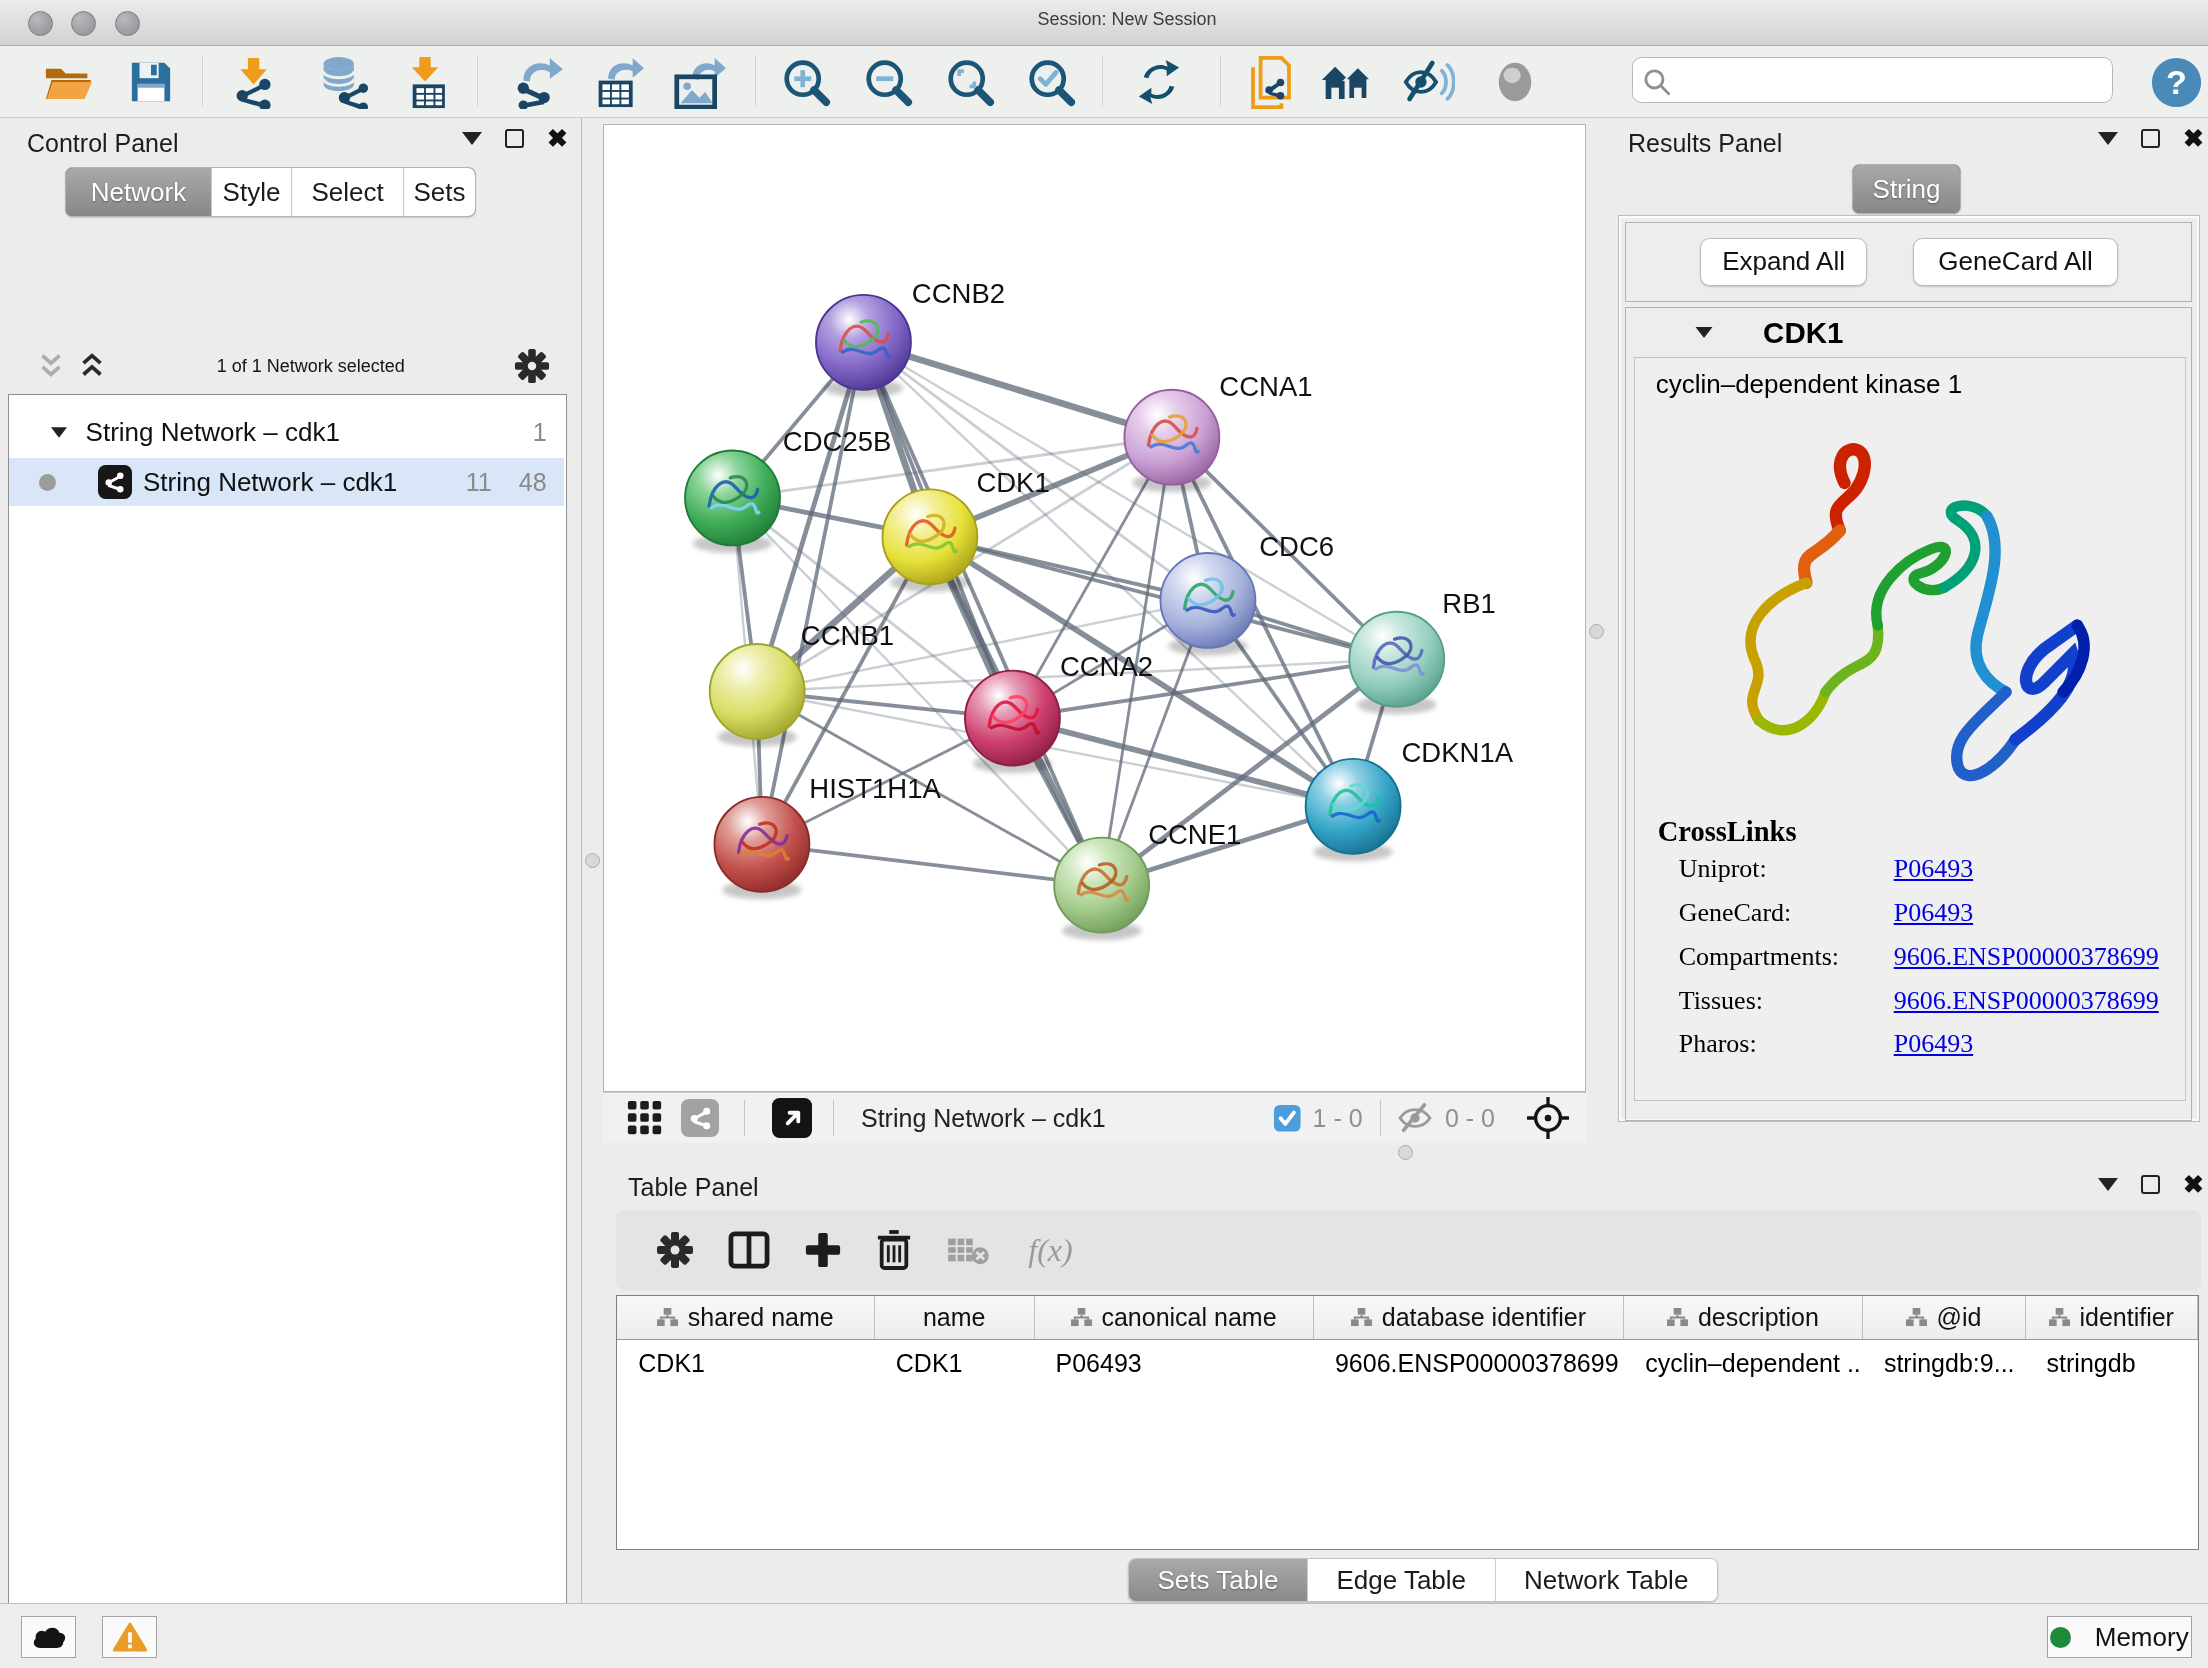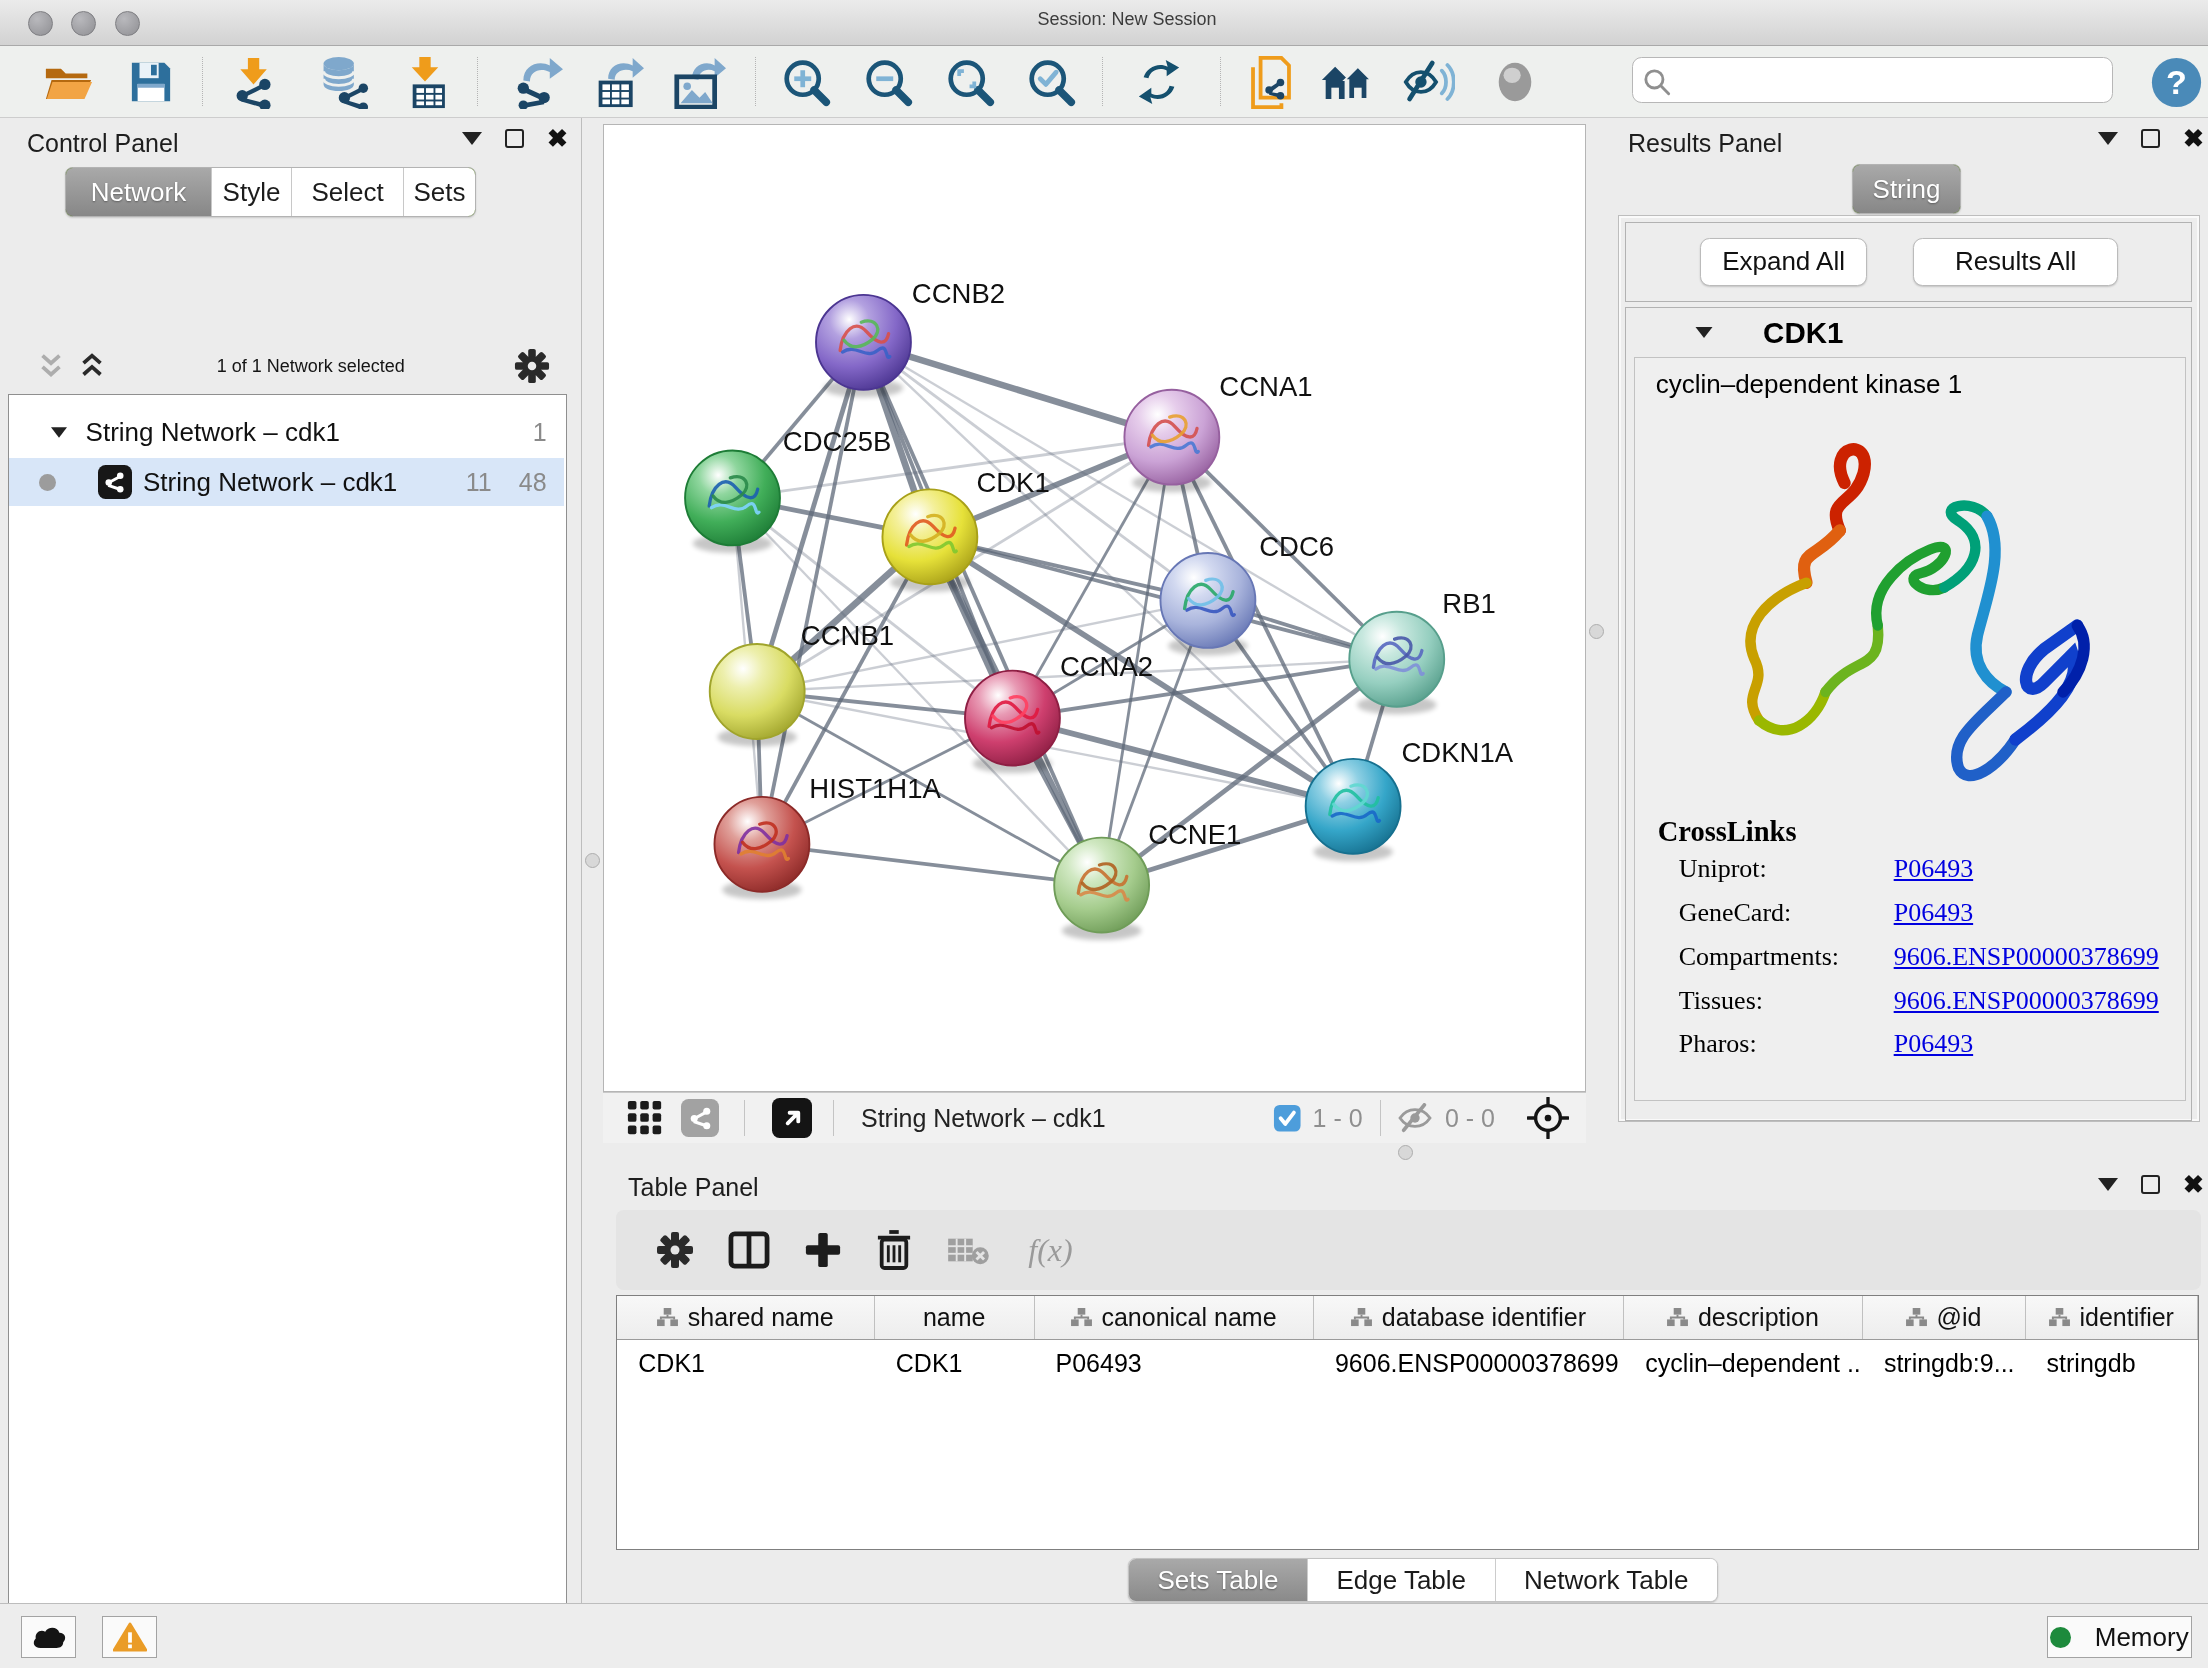--- a/index.html
+++ b/index.html
@@ -654,21 +654,21 @@
       <span class="wi-box"></span>
       <span class="wi-x">✖</span>
     </div>
     <div class="seg abs" style="left:245px; top:46px">
       <div class="tab sel" style="width:107px">String</div>
     </div>
 
     <div class="rp-outer">
       <div class="rp-btnbox">
         <div class="rp-btn" style="left:74px; width:167px">Expand All</div>
-        <div class="rp-btn" style="left:287px; width:205px">Results All</div>
+        <div class="rp-btn" style="left:287px; width:205px">GeneCard All</div>
       </div>
 
       <div class="rp-cdk1box">
         <div class="rp-cdk1-head">
           <span class="wi-caret" style="margin-left:68px; transform:scale(.85)"></span>
           <span style="margin-left:49px; font-size:29.5px; font-weight:bold; color:#000">CDK1</span>
         </div>
         <div class="rp-inner">
           <div class="rp-desc">cyclin–dependent kinase 1</div>
 

